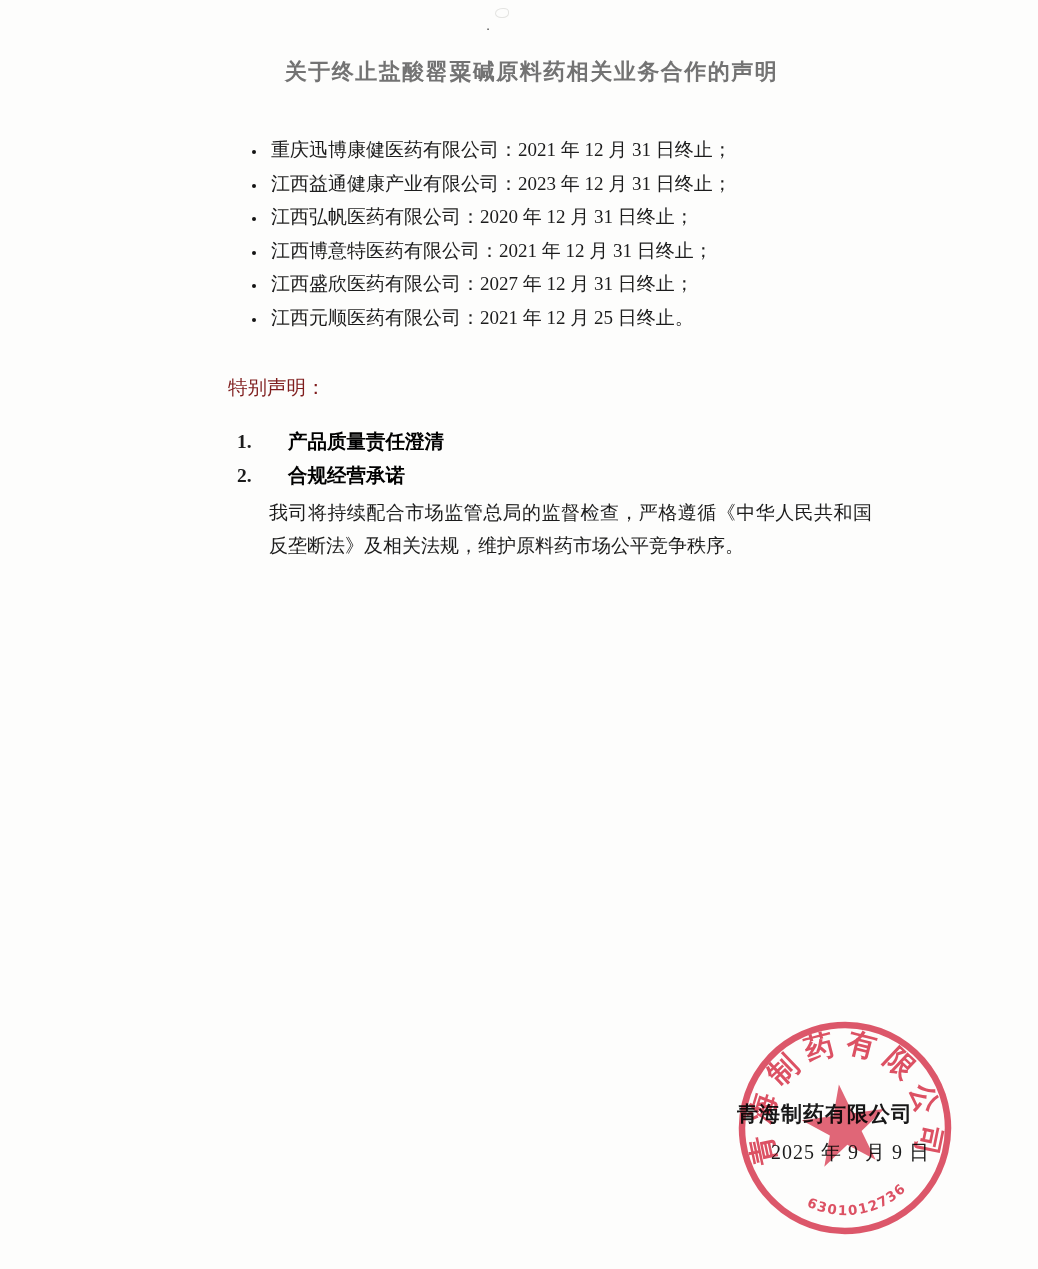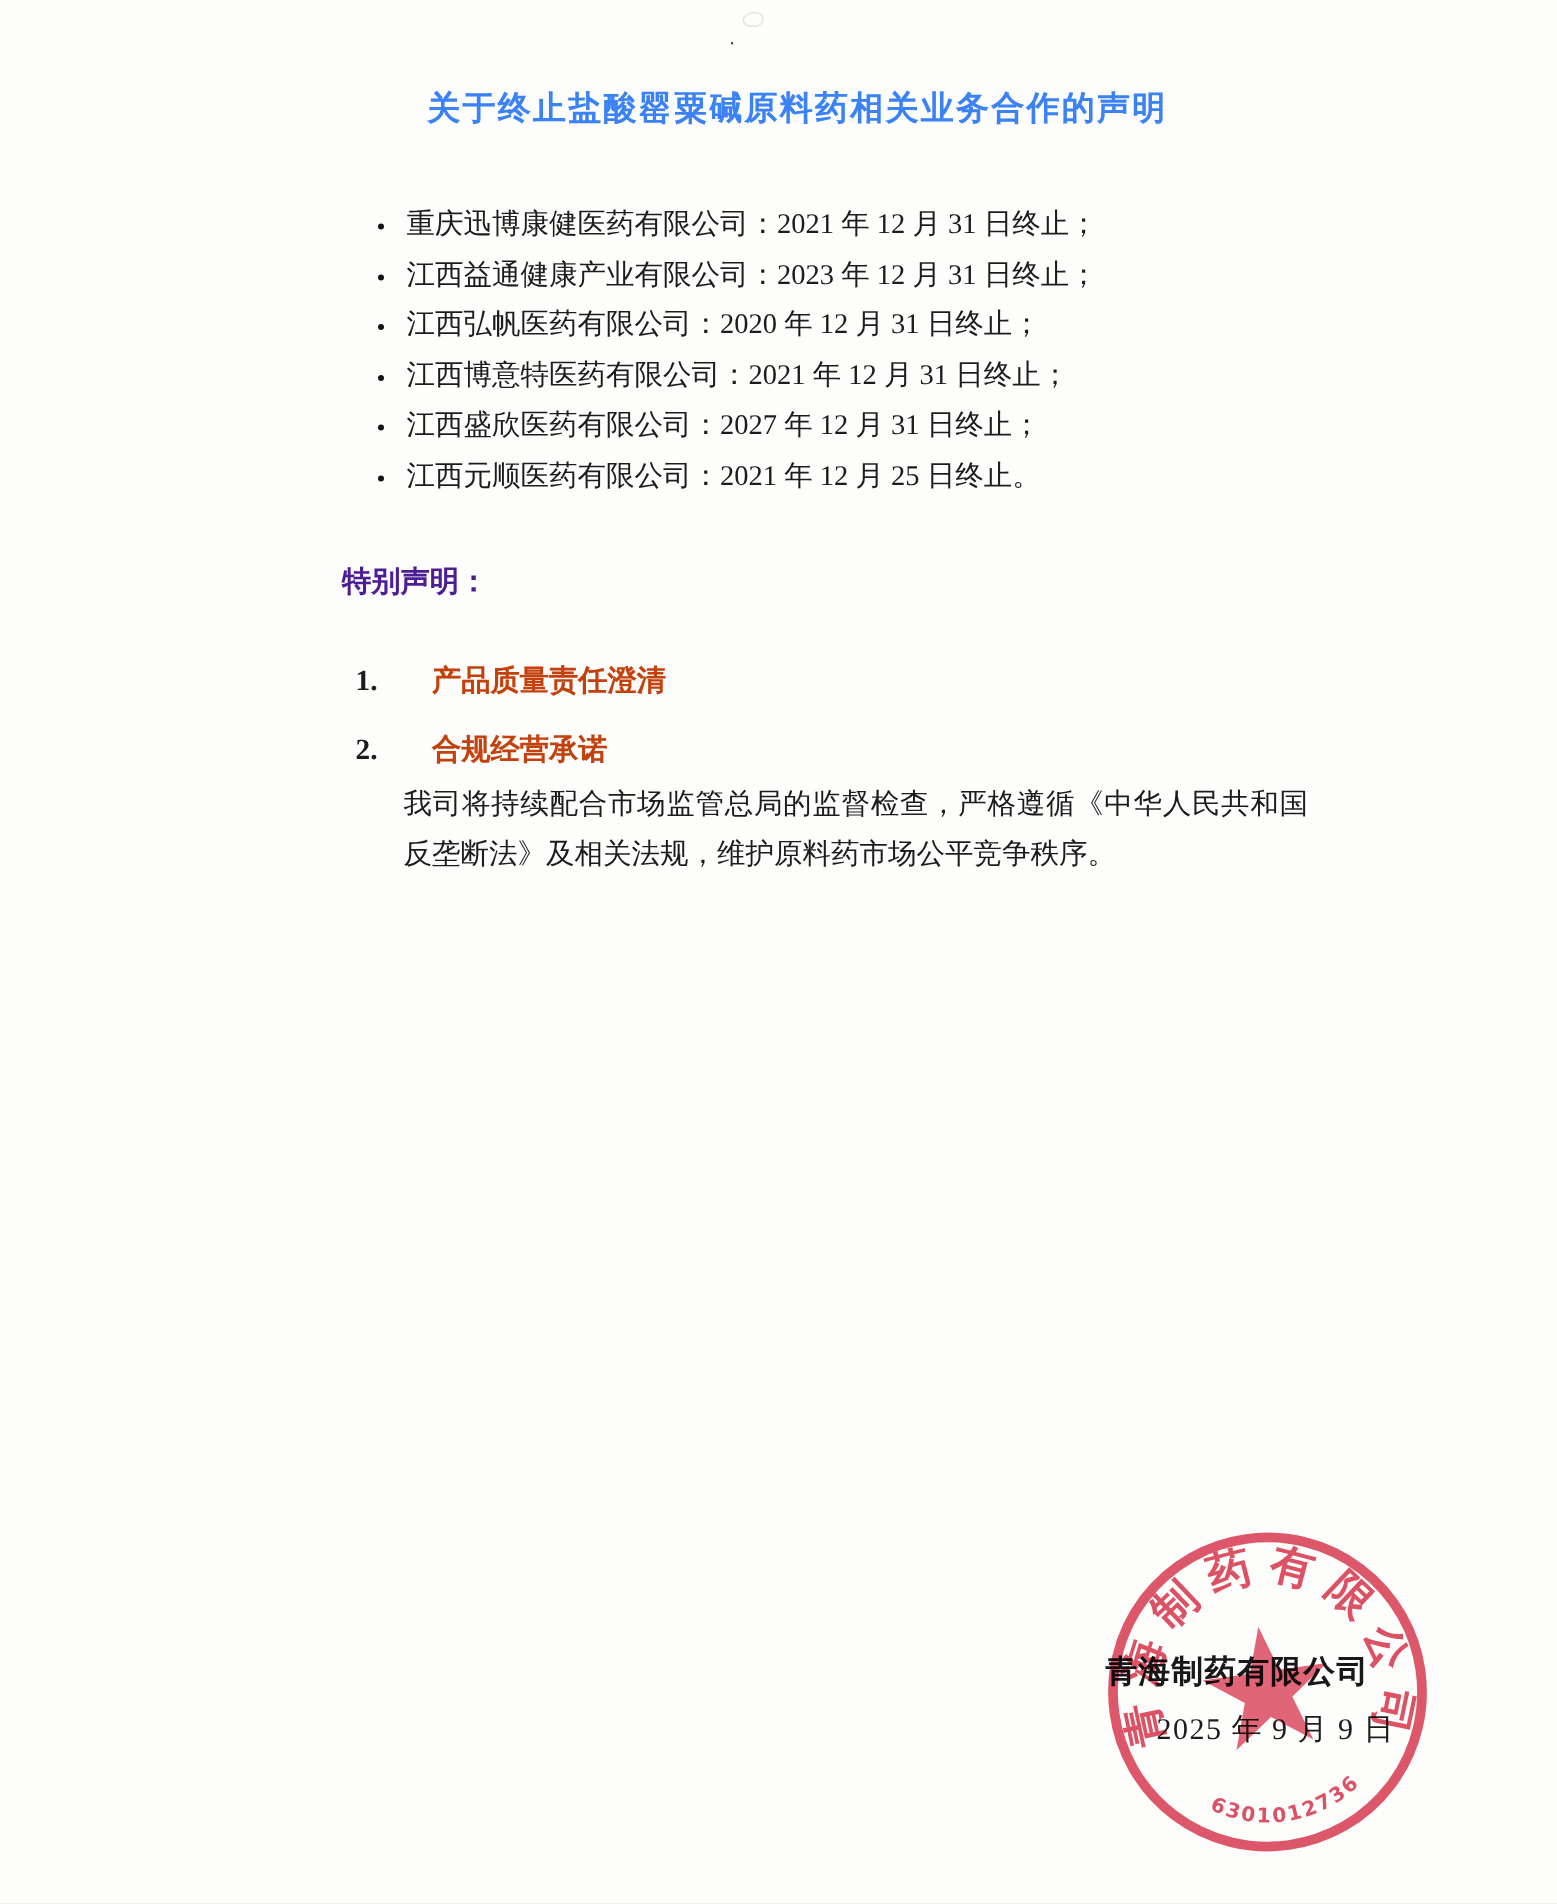--- a/index.html
+++ b/index.html
@@ -23,53 +23,53 @@
     border:1px solid #d8d8d6; border-radius:60% 40% 50% 50%;
     opacity:.7;
   }
   .column {
     position:absolute; left:191px; top:57px; width:681px;
   }
   .doc-title {
     margin:0 0 46px 0;
     font-family:"Liberation Sans","DejaVu Sans",sans-serif;
     font-size:22px; font-weight:bold; letter-spacing:1.5px;
-    text-align:center; color:#3b82f6;
+    text-align:center; color:#737373;
   }
   .body-para {
     margin:0 0 29px 0;
     font-size:19px; line-height:34px;
     text-indent:2em; text-align:justify;
   }
   .terminations {
     margin:4px 0 0 0; padding:0 0 0 76px;
     list-style:disc outside;
   }
   .terminations li {
     font-size:19px; line-height:33.5px;
     padding-left:4px;
   }
   .terminations li::marker { font-size:15px; color:#141414; }
   .special-heading {
     margin:40px 0 27px 0; padding-left:37px;
     font-family:"Liberation Sans","DejaVu Sans",sans-serif;
-    font-size:19.5px; font-weight:bold; color:#4c1d95;
+    font-size:19.5px; font-weight:normal; color:#7f1d1d;
   }
   .numbered-item { margin:0; }
   .item-head {
     display:flex; align-items:baseline;
     padding-left:46px; margin:0 0 7px 0;
   }
   .item-num {
     width:51px; flex:0 0 51px;
     font-size:19.5px; font-weight:bold;
   }
   .item-title {
     font-family:"Liberation Sans","DejaVu Sans",sans-serif;
-    font-size:19.5px; font-weight:bold; color:#c2410c;margin-top:12px;
+    font-size:19.5px; font-weight:bold; color:#000000;
   }
   .item-body {
     margin:0 0 16px 78px;
     font-size:19px; line-height:33px; text-align:justify;
   }
   .sig-company {
     position:absolute; left:737px; top:1100px;
     font-size:21px; font-weight:bold; letter-spacing:1px; color:#181818;
   }
   .sig-date {

